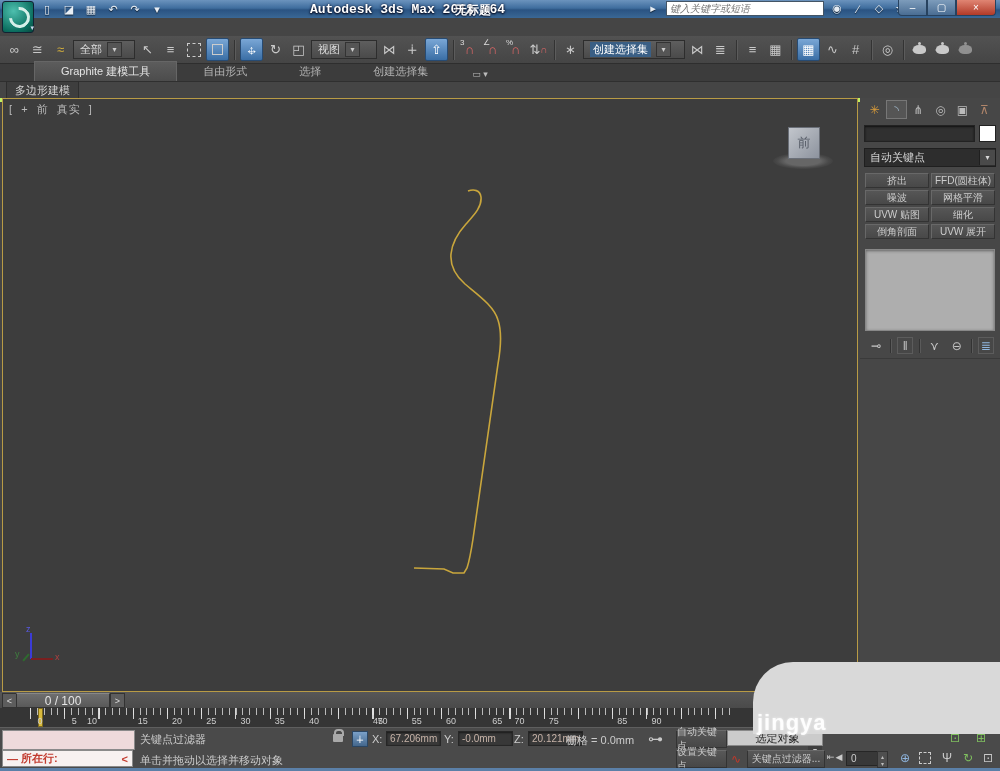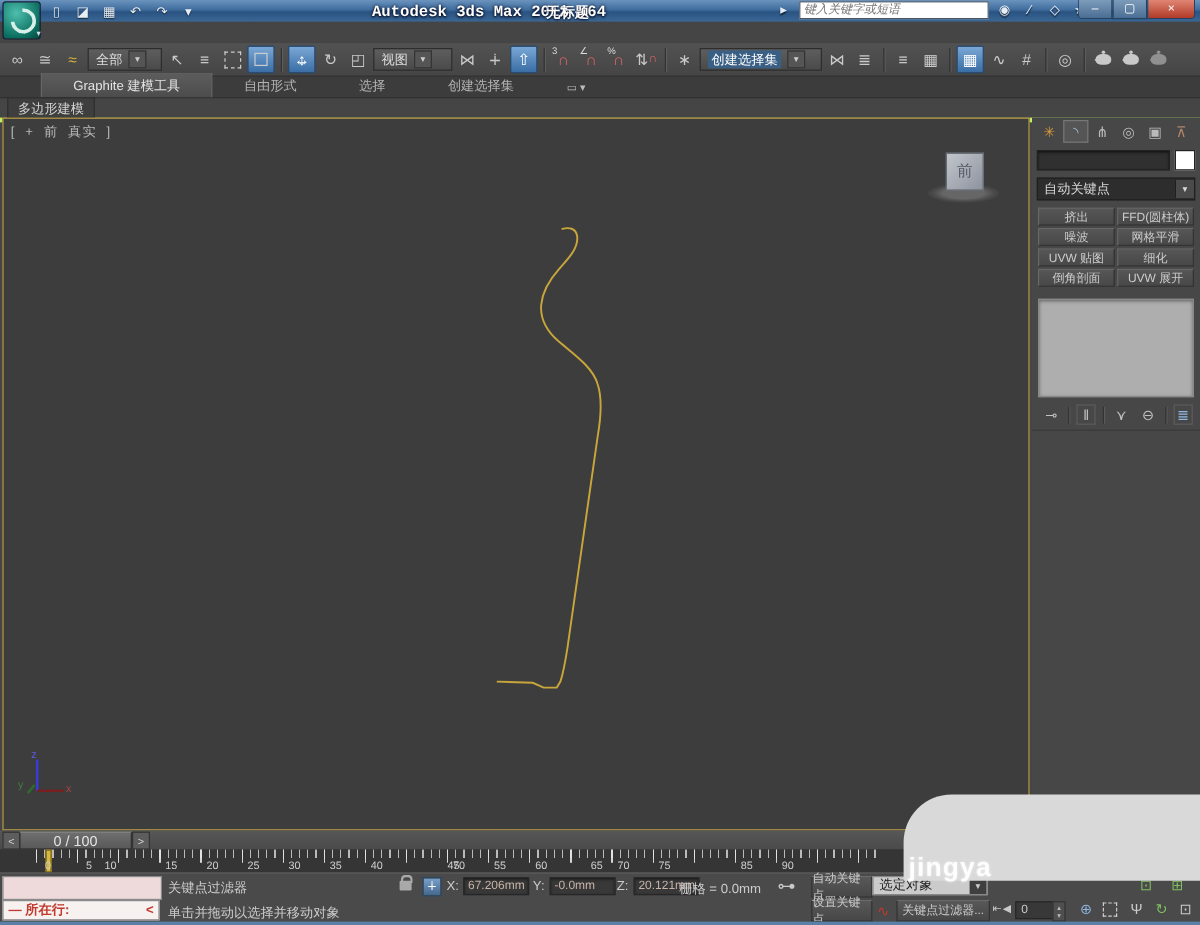--- a/index.html
+++ b/index.html
@@ -145,21 +145,21 @@
     border:1px solid #2b4663;color:#fff;font-size:10px;display:flex;align-items:center;justify-content:center;}
   .coord-lab{position:absolute;top:5px;font-size:11px;color:#ccc;}
   .coord-field{position:absolute;top:3px;width:50px;height:13px;background:#383838;border:1px solid #262626;
     box-shadow:inset 0 1px 2px #1a1a1a;font-size:10px;color:#c7b3a8;display:flex;align-items:center;padding-left:3px;}
   .gridlab{position:absolute;left:566px;top:5px;font-size:11px;color:#ccc;}
   .keyicon{position:absolute;left:648px;top:6px;width:22px;height:12px;color:#c9c9c9;font-size:15px;line-height:10px;}
   .sb-btn{position:absolute;height:16px;background:linear-gradient(#585858,#474747);border:1px solid #333;
     border-top-color:#6a6a6a;color:#ccc;font-size:10px;display:flex;align-items:center;justify-content:center;
     font-family:"Liberation Sans",sans-serif;}
   .seldrop{position:absolute;left:727px;top:2px;width:96px;height:16px;background:#cbcbcb;border:1px solid #888;
-    color:#1a1a1a;font-size:11px;display:flex;align-items:flex-end;padding-left:5px;box-sizing:border-box;}
+    color:#1a1a1a;font-size:11px;display:flex;align-items:center;padding-left:5px;box-sizing:border-box;flex-direction:column;}
   .seldrop .arr{margin-left:auto;width:14px;height:14px;background:#3f3f3f;color:#ccc;font-size:8px;
     display:flex;align-items:center;justify-content:center;}
   .redkey{position:absolute;left:728px;top:24px;width:16px;height:14px;color:#c0392b;font-size:12px;
     display:flex;align-items:center;justify-content:center;}
   .tnav{position:absolute;left:827px;top:24px;display:flex;gap:1px;color:#c9c9c9;font-size:9px;align-items:center;}
   .framefield{position:absolute;left:846px;top:23px;width:28px;height:13px;background:#383838;border:1px solid #262626;
     font-size:10px;color:#ccc;display:flex;align-items:center;padding-left:4px;}
   .spinner{position:absolute;left:877px;top:23px;width:9px;height:15px;display:flex;flex-direction:column;
     align-items:center;justify-content:center;font-size:6px;color:#bbb;background:#4f4f4f;border:1px solid #333;}
   .navic{position:absolute;width:18px;height:16px;display:flex;align-items:center;justify-content:center;

